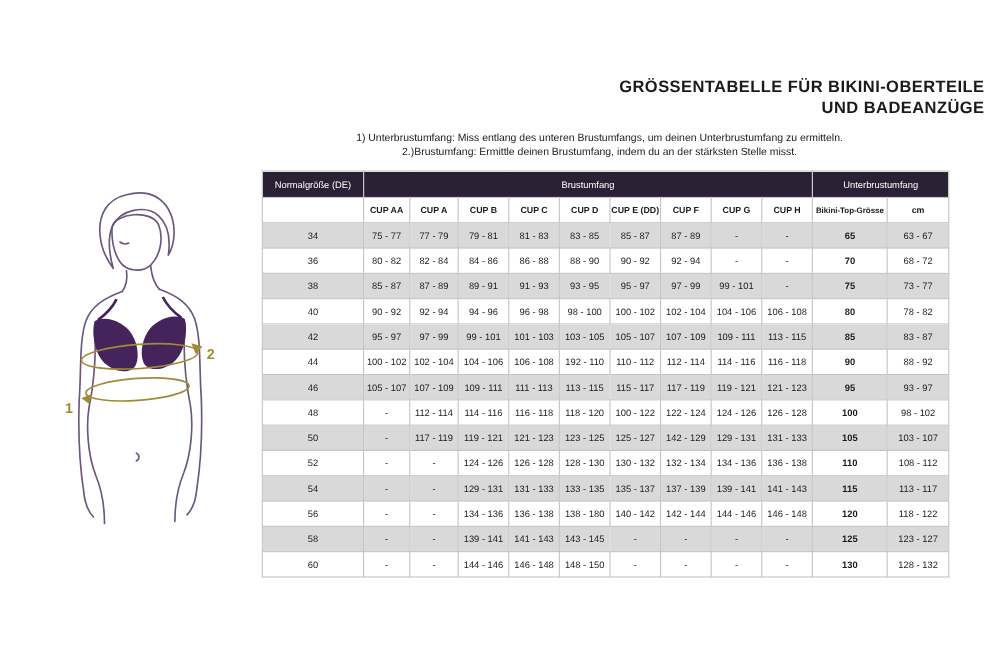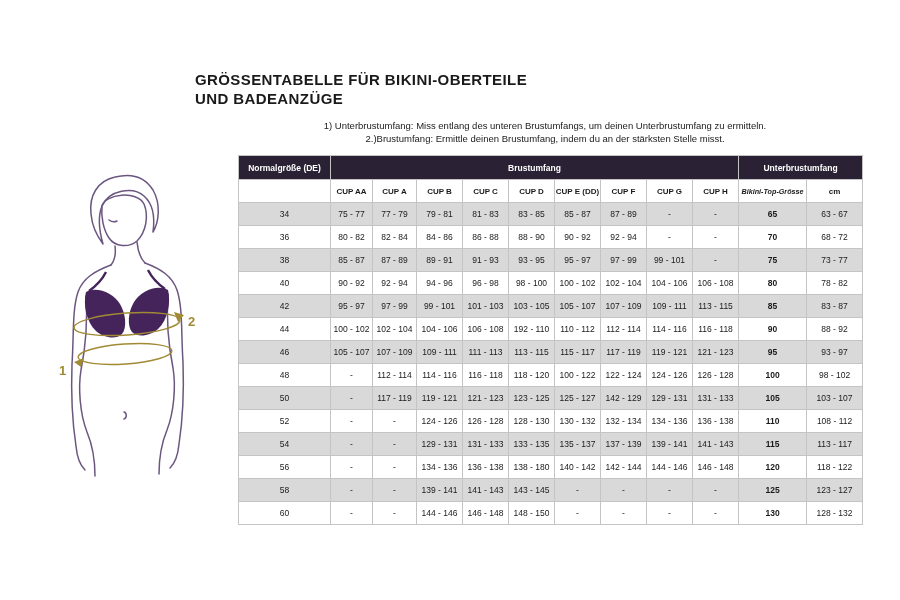--- a/index.html
+++ b/index.html
@@ -2,21 +2,21 @@
 <html style="--header-bg: #2b2134; --row-alt: #d9d9d9; --border: #c4c4c4; --accent-purple: #45235b; --accent-gold: #a18a35; --text: #1a1a1a;"><head>
 <meta charset="utf-8">
 <style>
   html,body{margin:0;padding:0;}
   body{
     width:900px;height:600px;position:relative;overflow:hidden;
     background:#ffffff;color:var(--text,#1a1a1a);
     font-family:"Liberation Sans",sans-serif;
   }
   .title{
-    position:absolute;top:70px;left:195px;width:700px;text-align:left;
+    position:absolute;top:70px;left:195px;width:700px;text-align:right;
     font-size:15px;font-weight:bold;letter-spacing:.4px;line-height:19px;
   }
   .notes{
     position:absolute;top:119px;left:145px;width:800px;text-align:center;
     font-size:9.5px;line-height:13px;
   }
   .figure{position:absolute;left:45px;top:168px;}
   .figure .body-line{fill:none;stroke:#6b5680;stroke-width:1.5;stroke-linecap:round;stroke-linejoin:round;}
   .figure .hair{fill:#ffffff;}
   .figure .fill-purple{fill:var(--accent-purple,#45235b);}
@@ -28,25 +28,25 @@
   .size-table{
     position:absolute;left:238px;top:155px;width:624px;
     border-collapse:collapse;table-layout:fixed;font-size:8.5px;
   }
   .size-table th,.size-table td{
     border:1px solid var(--border,#c4c4c4);
     text-align:center;vertical-align:middle;padding:0;height:22px;
     overflow:hidden;white-space:nowrap;
   }
   .size-table thead tr.dark th{
-    background:var(--header-bg,#2b2134);color:#ffffff;font-weight:bold;
+    background:var(--header-bg,#2b2134);color:#ffffff;font-weight:normal;
     height:23px;font-size:8.5px;
   }
   .size-table thead tr.cup th{background:#ffffff;font-weight:bold;font-size:8px;margin-top:18px;}
-  .size-table thead tr.cup th.th-topsize{font-size:7.2px;font-style:italic;}
+  .size-table thead tr.cup th.th-topsize{font-size:7.2px;}
   .size-table tbody tr.alt td{background:var(--row-alt,#d9d9d9);}
   .size-table td.topsize{font-weight:bold;}
 </style>
 </head>
 <body>
 
 <svg class="figure" viewBox="0 0 160 340" width="160" height="340">
   <g>
     <path class="body-line hair" d="M70 9 C52 13 44 28 46 46 C47 58 52 68 58 76 C54 62 53 48 57 38 C64 22 88 18 99 28 C108 36 110 50 108 64 C114 54 116 36 108 22 C98 6 82 6 70 9 Z"></path>
     <path class="body-line" d="M57 38 C60 26 92 22 99 36 C104 48 101 64 92 73 C84 80 70 79 64 70 C58 61 56 48 57 38 Z"></path>

